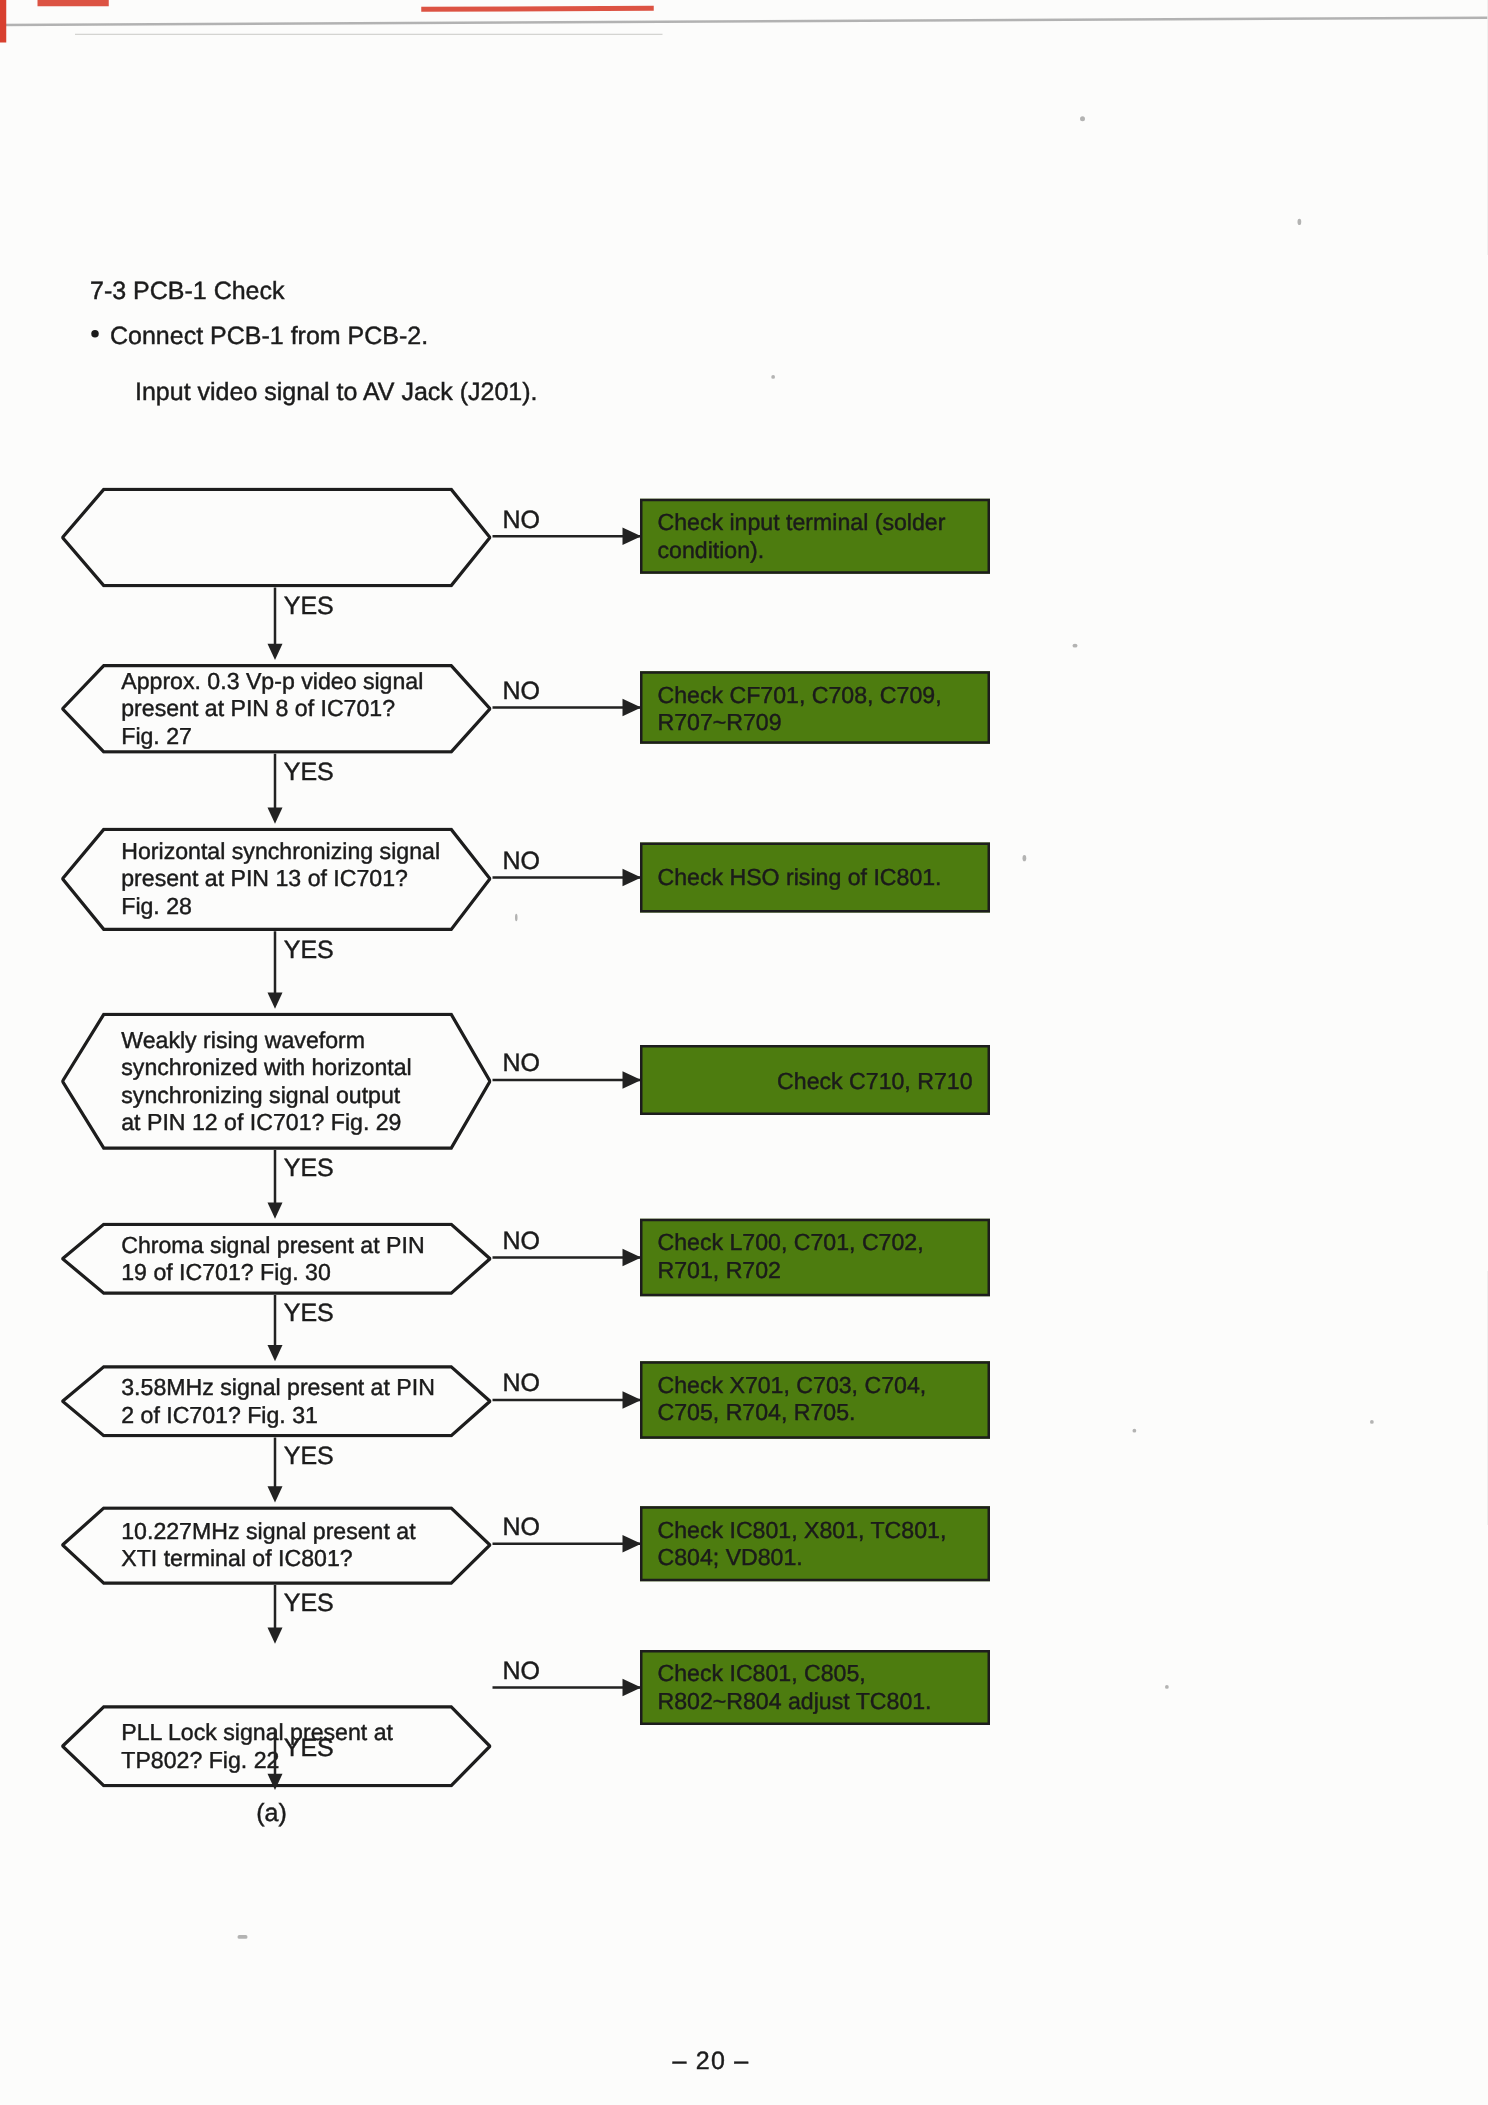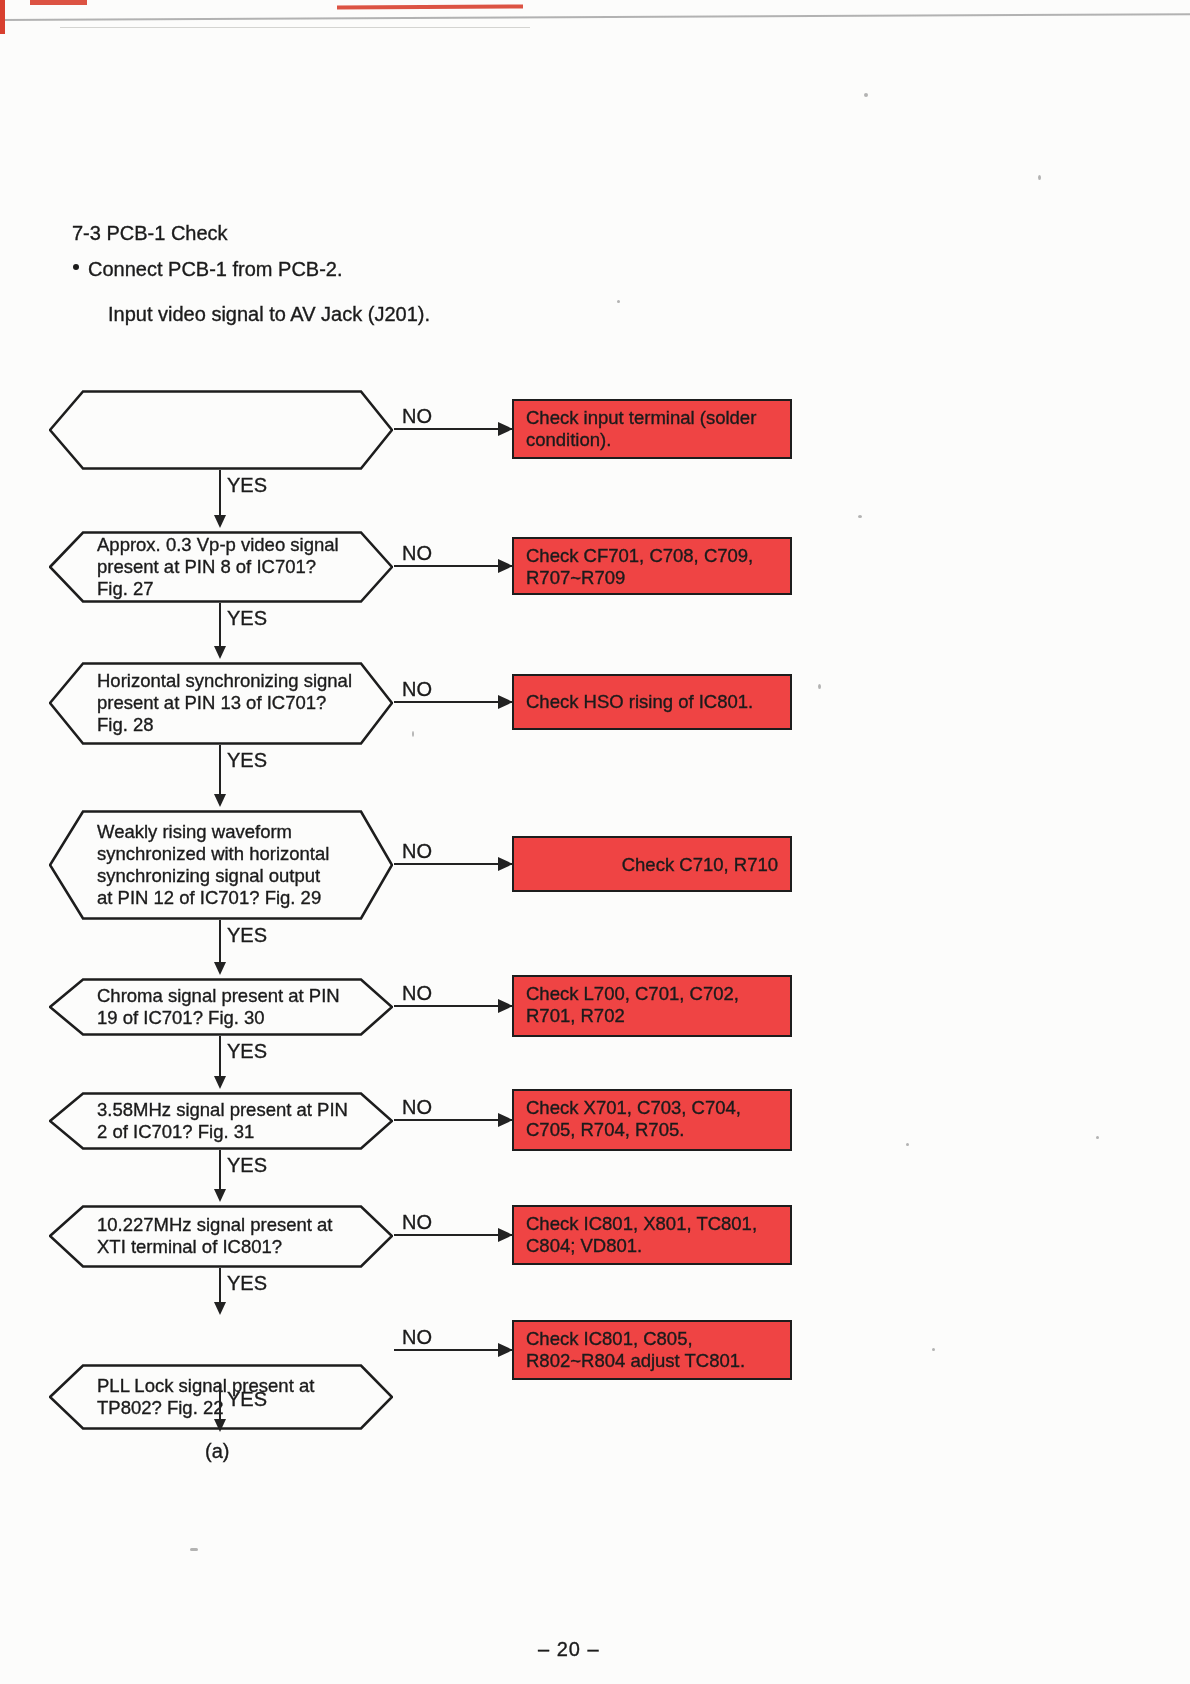--- a/index.html
+++ b/index.html
@@ -25,21 +25,21 @@
   .speck{position:absolute;background:#777;opacity:.55;border-radius:50%;}
   
   .title{left:72px;top:222px;font-size:20px;}
   .bullet-dot{left:73px;top:264px;width:6px;height:6px;background:var(--ink);border-radius:50%;}
   .bullet-text{left:88px;top:258px;font-size:20px;}
   .intro{left:68px;top:303px;font-size:20px;margin-left:40px;}
   
   .hex{position:absolute;left:49px;width:344px;}
   .hex svg{display:block;}
   .q{position:absolute;left:48px;width:276px;font-size:18.5px;line-height:22px;white-space:pre-line;}
-  .rect{position:absolute;left:512px;width:280px;border:2.6px solid #1d1d1d;box-sizing:border-box;background:#ef4444;}
+  .rect{position:absolute;left:512px;width:280px;border:2.6px solid #1d1d1d;box-sizing:border-box;background:#4d7c0f;}
   .a{padding:6px 12px;font-size:18.5px;line-height:22px;white-space:pre-line;}
   .no{position:absolute;left:402px;font-size:20px;}
   .yes{position:absolute;left:227px;font-size:20px;}
   .harrow{position:absolute;left:394px;width:118px;height:0;border-top:2px solid #222;}
   .harrow::after{content:"";position:absolute;right:-1px;top:-8px;
     border-left:15px solid #222;border-top:7px solid transparent;border-bottom:7px solid transparent;}
   .varrow{position:absolute;left:219px;width:0;border-left:2px solid #222;}
   .varrow::after{content:"";position:absolute;left:-7px;bottom:-12px;
     border-top:13px solid #222;border-left:6px solid transparent;border-right:6px solid transparent;}
   

